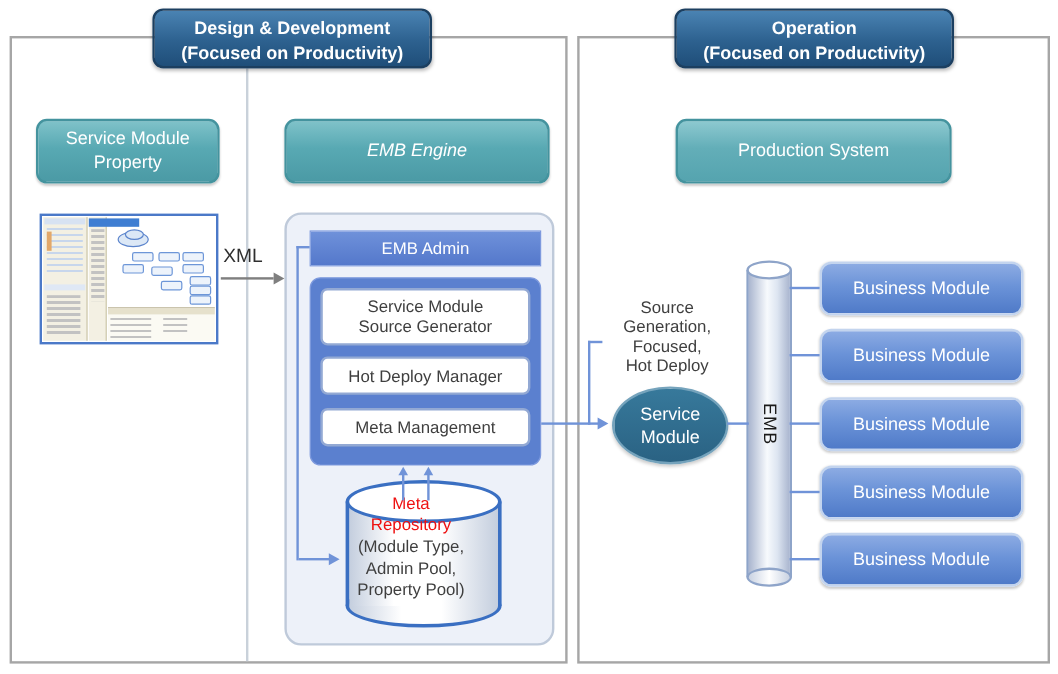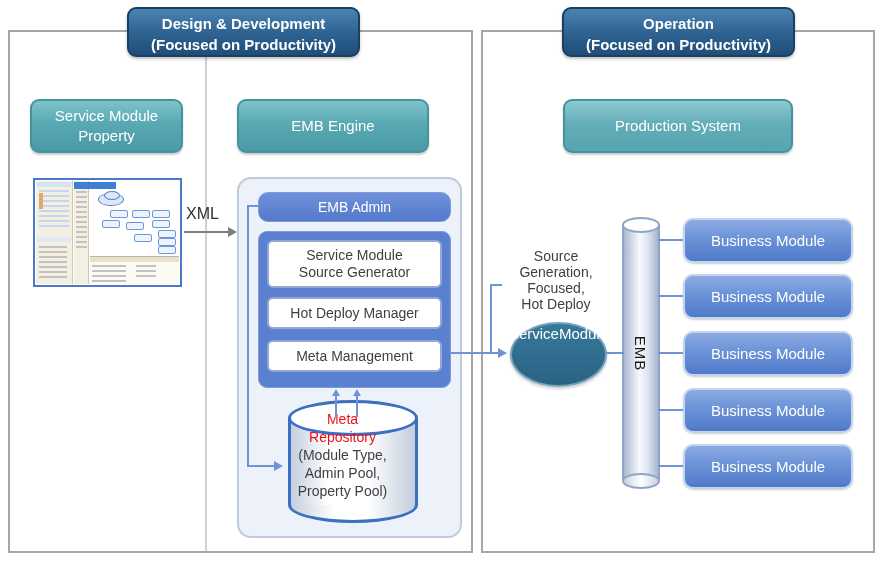--- a/index.html
+++ b/index.html
@@ -30,21 +30,21 @@
     display:flex;flex-direction:column;justify-content:center;z-index:3;
     box-shadow:0 2px 2px rgba(0,0,0,.2);
   }
   .teal.light{background:linear-gradient(180deg,#8dc9d0 0%,#63aeb8 45%,#55a4af 100%);}
 
   
   .emb-container{
     border:2px solid #bfcada;border-radius:14px;background:#edf1f9;z-index:2;
   }
   .emb-admin{
-    border:1px solid #7e9ade;border-radius:10px;
+    border:1px solid #7e9ade;border-radius:0;
     background:linear-gradient(180deg,#6f91da 0%,#5478cb 100%);
     color:#ffffff;font-size:14px;text-align:center;line-height:28px;z-index:3;
   }
   .blue-panel{
     border:1px solid #7e9ade;border-radius:9px;background:#5b80cf;z-index:3;
   }
   .white-box{
     border:2px solid #93a9d4;border-radius:6px;background:#ffffff;
     color:#3f3f3f;font-size:14px;line-height:17px;text-align:center;
     display:flex;flex-direction:column;justify-content:center;z-index:4;
@@ -66,21 +66,21 @@
     background:linear-gradient(90deg,#c4cede 0%,#ffffff 35%,#ffffff 62%,#c4cede 100%);}
   .cyl-cap.top{background:#ffffff;z-index:4;}
   .repo-text{z-index:5;text-align:center;font-size:14px;line-height:18px;color:#3f3f3f;}
   .repo-red{color:#ee1111;}
 
   
   .svc-ellipse{
     border:2px solid #75a3bc;border-radius:50%;
     background:linear-gradient(180deg,#37799b 0%,#2a6283 100%);
     color:#ffffff;font-size:15px;line-height:19px;text-align:center;
-    display:flex;flex-direction:row;justify-content:center;z-index:6;
+    display:flex;flex-direction:column;justify-content:center;z-index:6;
     box-shadow:0 2px 3px rgba(0,0,0,.2);
   }
 
   
   .bus-body{border-left:2px solid #8ea4c9;border-right:2px solid #8ea4c9;
     background:linear-gradient(90deg,#aab6cf 0%,#f7fafd 45%,#dde5f1 70%,#aab6cf 100%);z-index:3;}
   .bus-cap{border:2px solid #8ea4c9;border-radius:50%;z-index:4;
     background:linear-gradient(90deg,#c9d2e2 0%,#ffffff 50%,#c9d2e2 100%);}
   .bus-label-wrap{display:flex;align-items:center;justify-content:center;z-index:5;}
   .bus-label{transform:rotate(90deg);font-size:15px;color:#1a1a1a;letter-spacing:1px;}
@@ -120,21 +120,21 @@
   </div>
   <div class="abs hdr" style="left:562px;top:7px;width:233px;height:50px;">
     <div>Operation</div>
     <div>(Focused on Productivity)</div>
   </div>
 
   <div class="abs teal" style="left:30px;top:99px;width:153px;height:54px;">
     <div>Service Module</div>
     <div>Property</div>
   </div>
-  <div class="abs teal" style="left:237px;top:99px;width:192px;height:54px;">
+  <div class="abs teal" style="left:237px;top:99px;width:221px;height:54px;font-style:italic;">
     <div>EMB Engine</div>
   </div>
   <div class="abs teal light" style="left:563px;top:99px;width:230px;height:54px;">
     <div>Production System</div>
   </div>
 
   <div class="abs thumb" style="left:33px;top:178px;width:149px;height:109px;">
     <div class="abs tpanel" style="left:1px;top:1px;width:37px;height:103px;">
       <div class="abs" style="left:1px;top:1px;width:34px;height:5px;background:#d7e2f2;"></div>
       <div class="abs stripes-blue" style="left:3px;top:9px;width:30px;height:40px;"></div>

